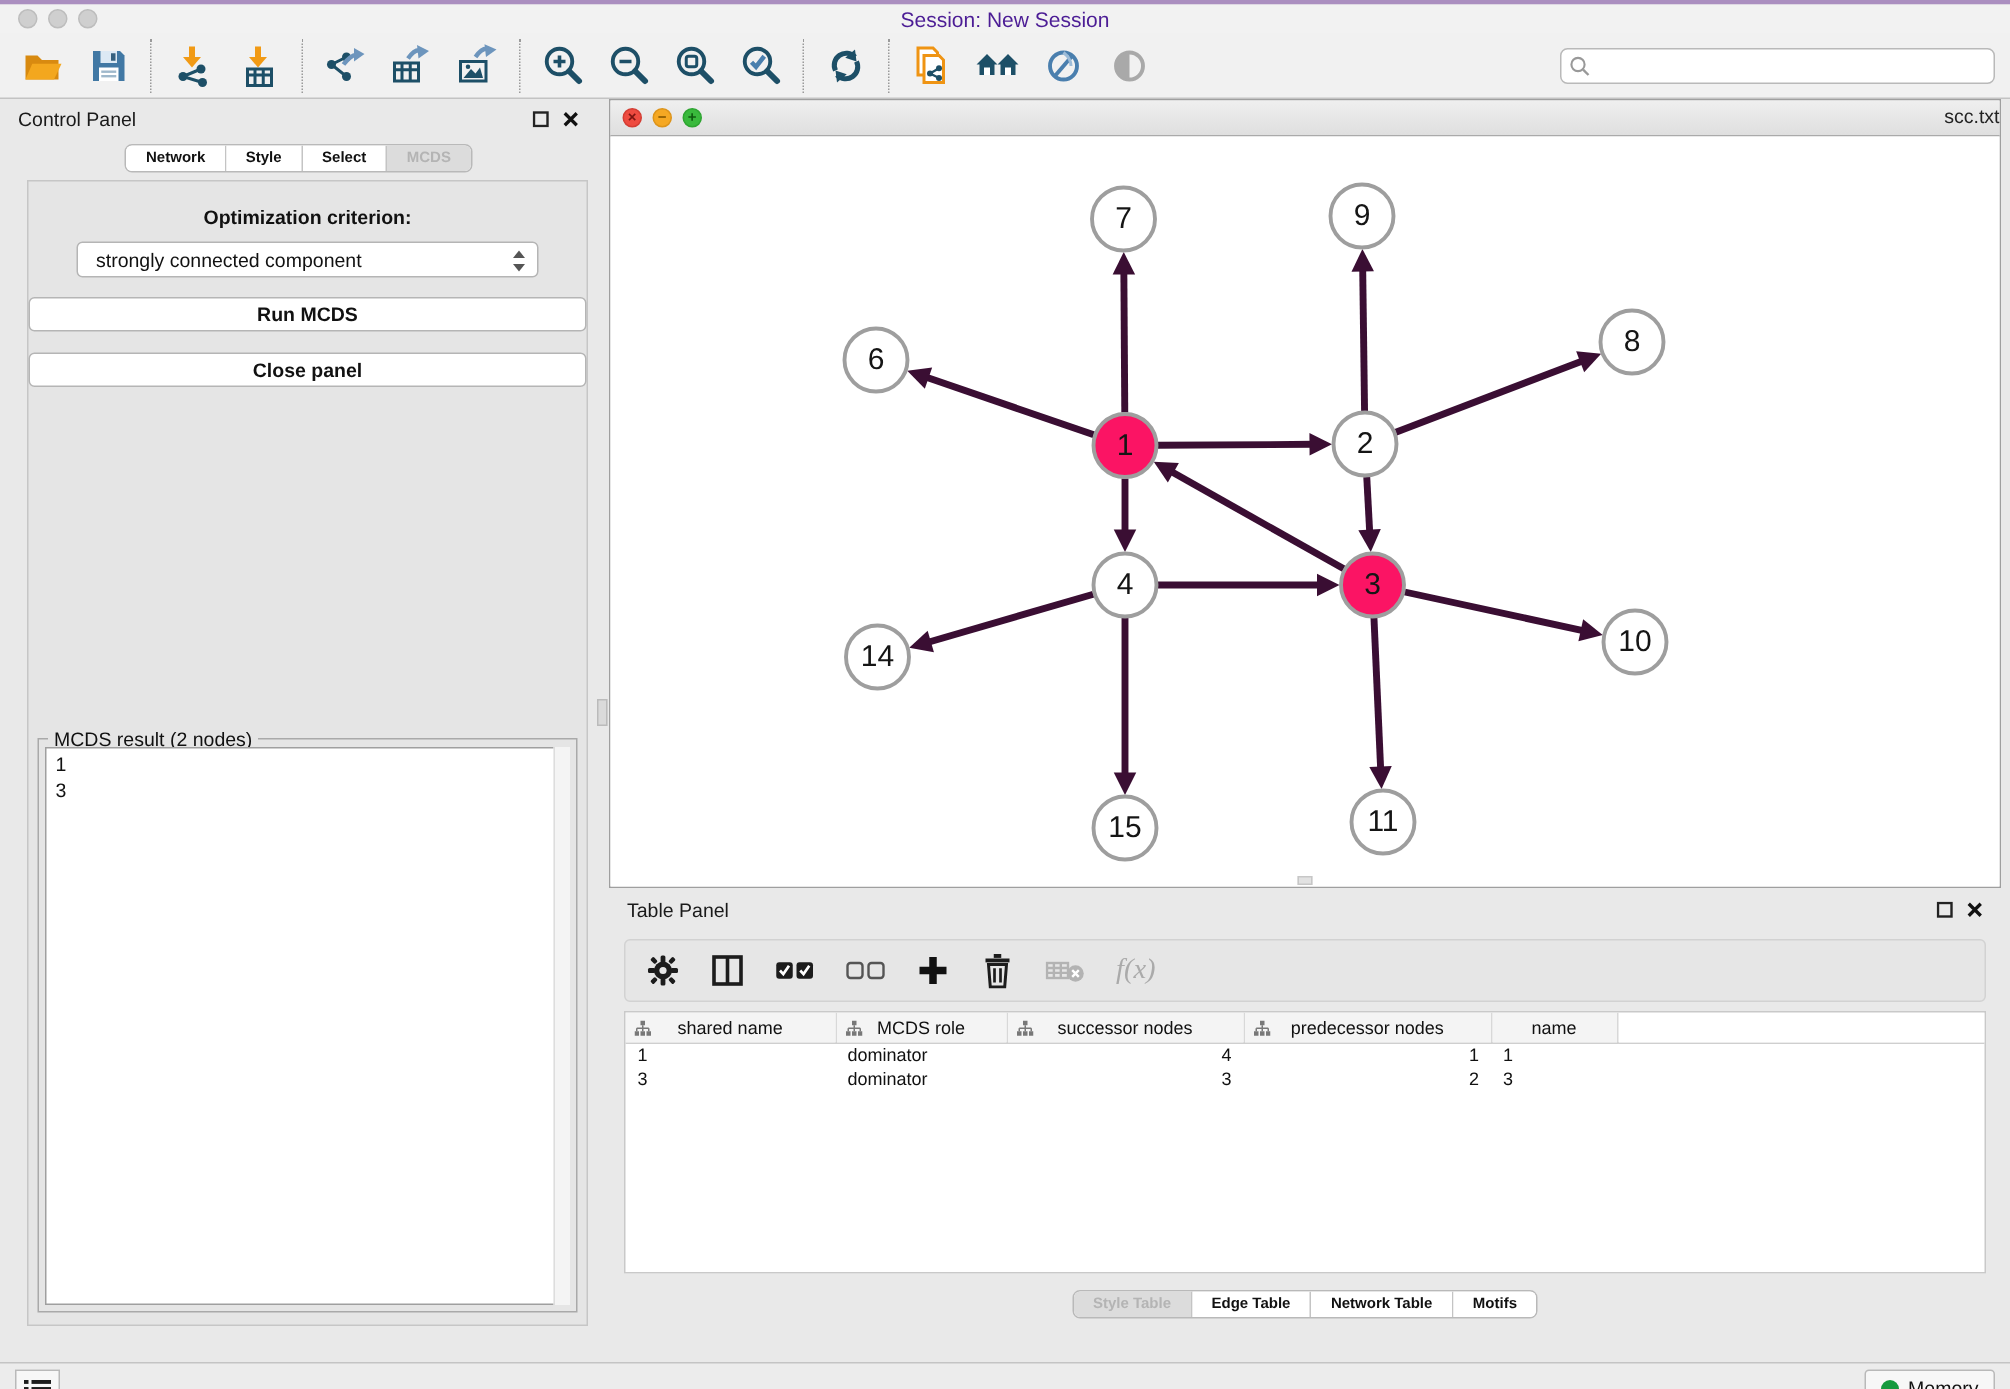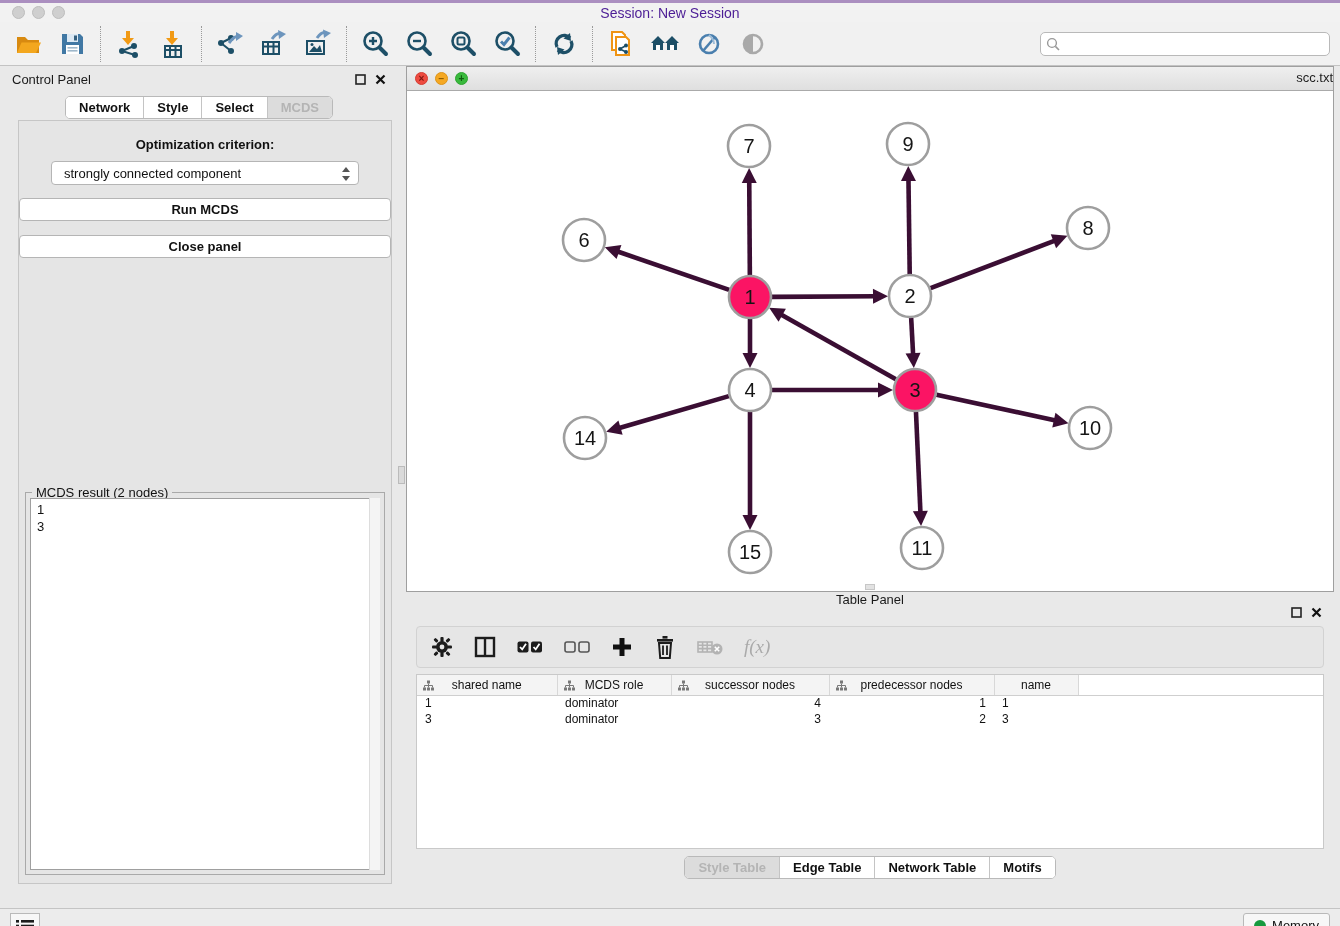--- a/index.html
+++ b/index.html
@@ -24,21 +24,21 @@
   .search-glass { position:absolute; left:6px; top:5px; }
 
   
   .control-panel { position:absolute; left:0; top:66px; width:398px; height:822px; background:#e9e9e9; }
   .cp-header { position:absolute; left:0; top:0; right:0; height:26px; display:flex; align-items:center; padding:0 12px; }
   .panel-title { font-size:13px; color:#1a1a1a; }
   .panel-icons { margin-left:auto; display:flex; gap:9px; align-items:center; }
   .panel-icons svg { display:block; cursor:pointer; }
   .seg-tabs { position:absolute; top:30px; left:0; right:0; display:flex; justify-content:center; }
   .seg { display:flex; border:1px solid #b9b9b9; border-radius:5px; overflow:hidden; background:#fff; }
-  .seg-tab { font-size:13px; font-weight:700; color:#111; background:#fff; padding:3px 13px; border-right:1px solid #c4c4c4; cursor:pointer; }
+  .seg-tab { font-size:10px; font-weight:700; color:#111; background:#fff; padding:3px 13px; border-right:1px solid #c4c4c4; cursor:pointer; }
   .seg-tab:last-child { border-right:none; }
   .seg-tab.active { background:#dcdcdc; color:#b4b4b4; }
   .cp-content { position:absolute; left:6px; right:6px; top:54px; bottom:4px; background:#e5e5e5; border:1px solid #c6c6c6;margin-left:12px; }
   .opt-label { margin-top:16px; text-align:center; font-size:13px; font-weight:700; color:#111; }
   .dropdown { position:relative; margin:9px auto 0 auto; width:308px; height:24px; background:#fff; border:1px solid #b5b5b5; border-radius:4px; font-size:13px; color:#111; display:flex; align-items:center; padding:0 26px 0 12px; cursor:pointer; }
   .dd-stepper { position:absolute; right:6px; top:4px; }
   .btn-row { display:flex; justify-content:center; gap:14px; margin-top:13px;flex-direction:column; }
   .mac-btn { background:#fff; border:1px solid #b5b5b5; border-radius:4px; font-size:13px; font-weight:700; color:#111; padding:3px 14px; cursor:pointer; font-family:"Liberation Sans",sans-serif; }
   .result-box { position:absolute; left:6px; right:6px; top:371px; bottom:8px; border:1px solid #a9a9a9; }
   .result-legend { position:absolute; top:-8px; left:6px; background:#e5e5e5; padding:0 4px; font-size:13px; color:#111;text-decoration:underline; }
@@ -56,21 +56,21 @@
   .traffic-net span { width:13px; height:13px; border-radius:50%; display:flex; align-items:center; justify-content:center; font-size:10px; font-weight:700; cursor:pointer; }
   .t-red { background:#ee4b40; color:#7d1511; border:1px solid #d43d33; }
   .t-yel { background:#f5a823; color:#8a5a00; border:1px solid #dd941a; }
   .t-grn { background:#39b93c; color:#0f5c10; border:1px solid #2ea531; }
   .net-title { position:absolute; left:0; right:0; top:3px; text-align:right; font-size:13px; color:#222; }
   .net-canvas { position:absolute; left:0; top:24px; right:0; bottom:0; background:#fff; }
   .net-hgrip { position:absolute; bottom:1px; left:50%; margin-left:-5px; width:10px; height:6px; background:#e2e2e2; border:1px solid #c7c7c7; }
 
   
   .table-panel { position:absolute; left:406px; top:592px; width:928px; height:301px; background:#e9e9e9; }
-  .tp-header { position:absolute; left:0; top:0; right:0; height:28px; display:flex; align-items:center; padding:0 12px;flex-direction:column; }
+  .tp-header { position:absolute; left:0; top:0; right:0; height:28px; display:flex; align-items:center; padding:0 12px; }
   .tp-toolbar { position:absolute; left:10px; right:10px; top:34px; height:42px; background:#e6e6e6; border:1px solid #d2d2d2; border-radius:4px; display:flex; align-items:center; gap:21px; padding:0 14px; }
   .tp-toolbar .ticon { display:flex; align-items:center; justify-content:center; cursor:pointer; }
   .fx-label { font-family:"Liberation Serif",serif; font-style:italic; font-size:19px; color:#aaa; }
   .grid-wrap { position:absolute; left:10px; right:10px; top:82px; bottom:44px; background:#fff; border:1px solid #c9c9c9; overflow:hidden; }
   table.ntable { border-collapse:collapse; width:100%; table-layout:fixed; }
   table.ntable th { height:20px; background:#f4f4f4; border-right:1px solid #d8d8d8; border-bottom:1px solid #cfcfcf; font-size:12px; font-weight:400; color:#111; text-align:center; position:relative; }
   table.ntable th .hicon { position:absolute; left:6px; top:5px; }
   table.ntable th.no-border { border-right:none; background:#fff; border-bottom:1px solid #cfcfcf; }
   table.ntable td { height:16px; font-size:12px; color:#111; padding:0 8px; white-space:nowrap; overflow:hidden; }
   td.al { text-align:left; } td.ar { text-align:right; }

